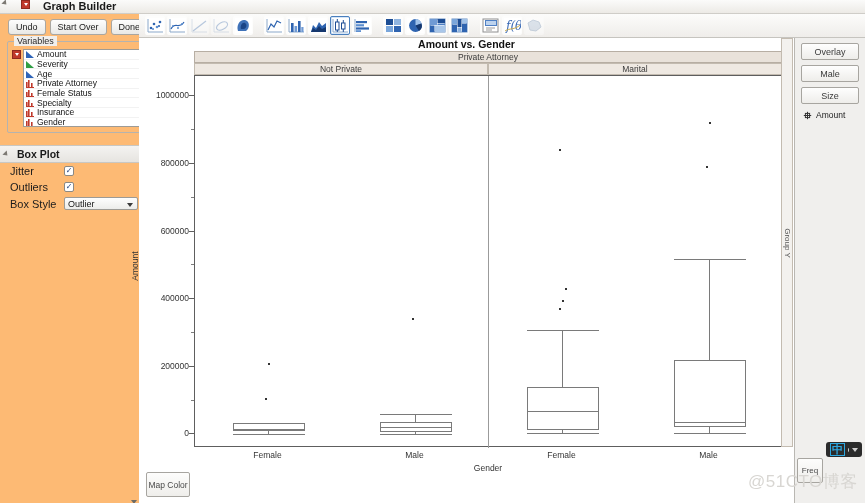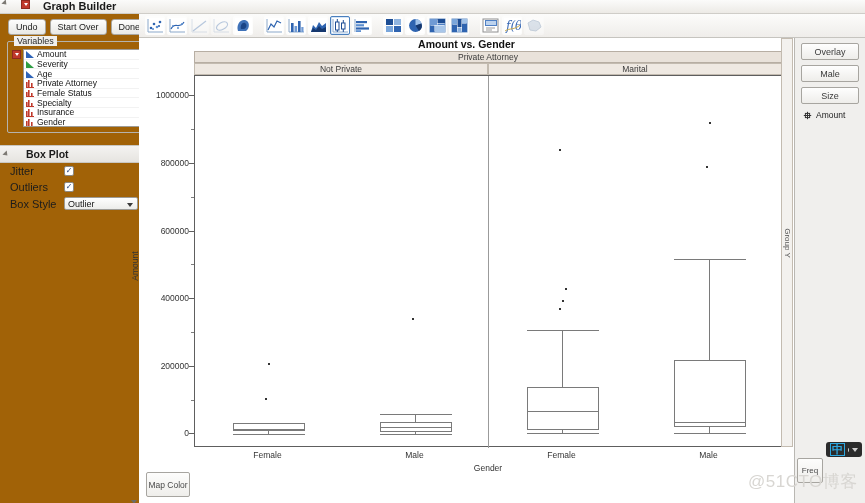--- a/index.html
+++ b/index.html
@@ -36,21 +36,21 @@
   .red-box::after {
     content: ""; width: 0; height: 0;
     border-left: 2.5px solid transparent; border-right: 2.5px solid transparent;
     border-top: 3px solid #ffffff;
   }
   .win-title { font-weight: bold; font-size: 11px; color: #1a1a1a; }
 
   
   .leftpanel {
     position: absolute; left: 0; top: 14px; width: 158px; height: 489px;
-    background: #a16207; border-right: 1px solid #b9b7b2;
+    background: #fdba74; border-right: 1px solid #b9b7b2;
   }
   .btnrow { display: flex; gap: 4px; padding: 5px 6px 3px 8px; }
   .jbtn {
     background: linear-gradient(#fdfdfd, #e9e8e5);
     border: 1px solid #a9a7a2; border-radius: 3px;
     font-size: 9px; color: #1c1c1c; padding: 2px 7px; cursor: pointer;
     white-space: nowrap;
   }
   .group {
     margin: 3px 7px 0 7px; border: 1px solid #b5b3ae; border-radius: 2px;
@@ -80,21 +80,21 @@
   .vicon.nom {
     background:
       linear-gradient(#c0392b, #c0392b) 0 3px / 1.6px 5px no-repeat,
       linear-gradient(#c0392b, #c0392b) 2.4px 1px / 1.6px 7px no-repeat,
       linear-gradient(#c0392b, #c0392b) 4.8px 4px / 1.6px 4px no-repeat,
       linear-gradient(#c0392b, #c0392b) 0 7.4px / 8px 1.2px no-repeat;
   }
 
   .boxplot-panel { margin-top: 12px; }
   .bp-header {
-    display: flex; align-items: center; gap: 17px;
+    display: flex; align-items: center; gap: 8px;
     background: linear-gradient(#f4f3f1,#e6e4e0);
     border-top: 1px solid #c9c7c2; border-bottom: 1px solid #c9c7c2;
     padding: 2px 4px; position: relative;
   }
   .bp-title { font-weight: bold; font-size: 10.5px; color: #1a1a1a; }
   .bp-collapse {
     position: absolute; right: 4px; top: 3px; font-size: 9px; color: #6d6b66;
   }
   .bp-row {
     display: flex; align-items: center; padding: 2px 6px 2px 10px; gap: 6px;

